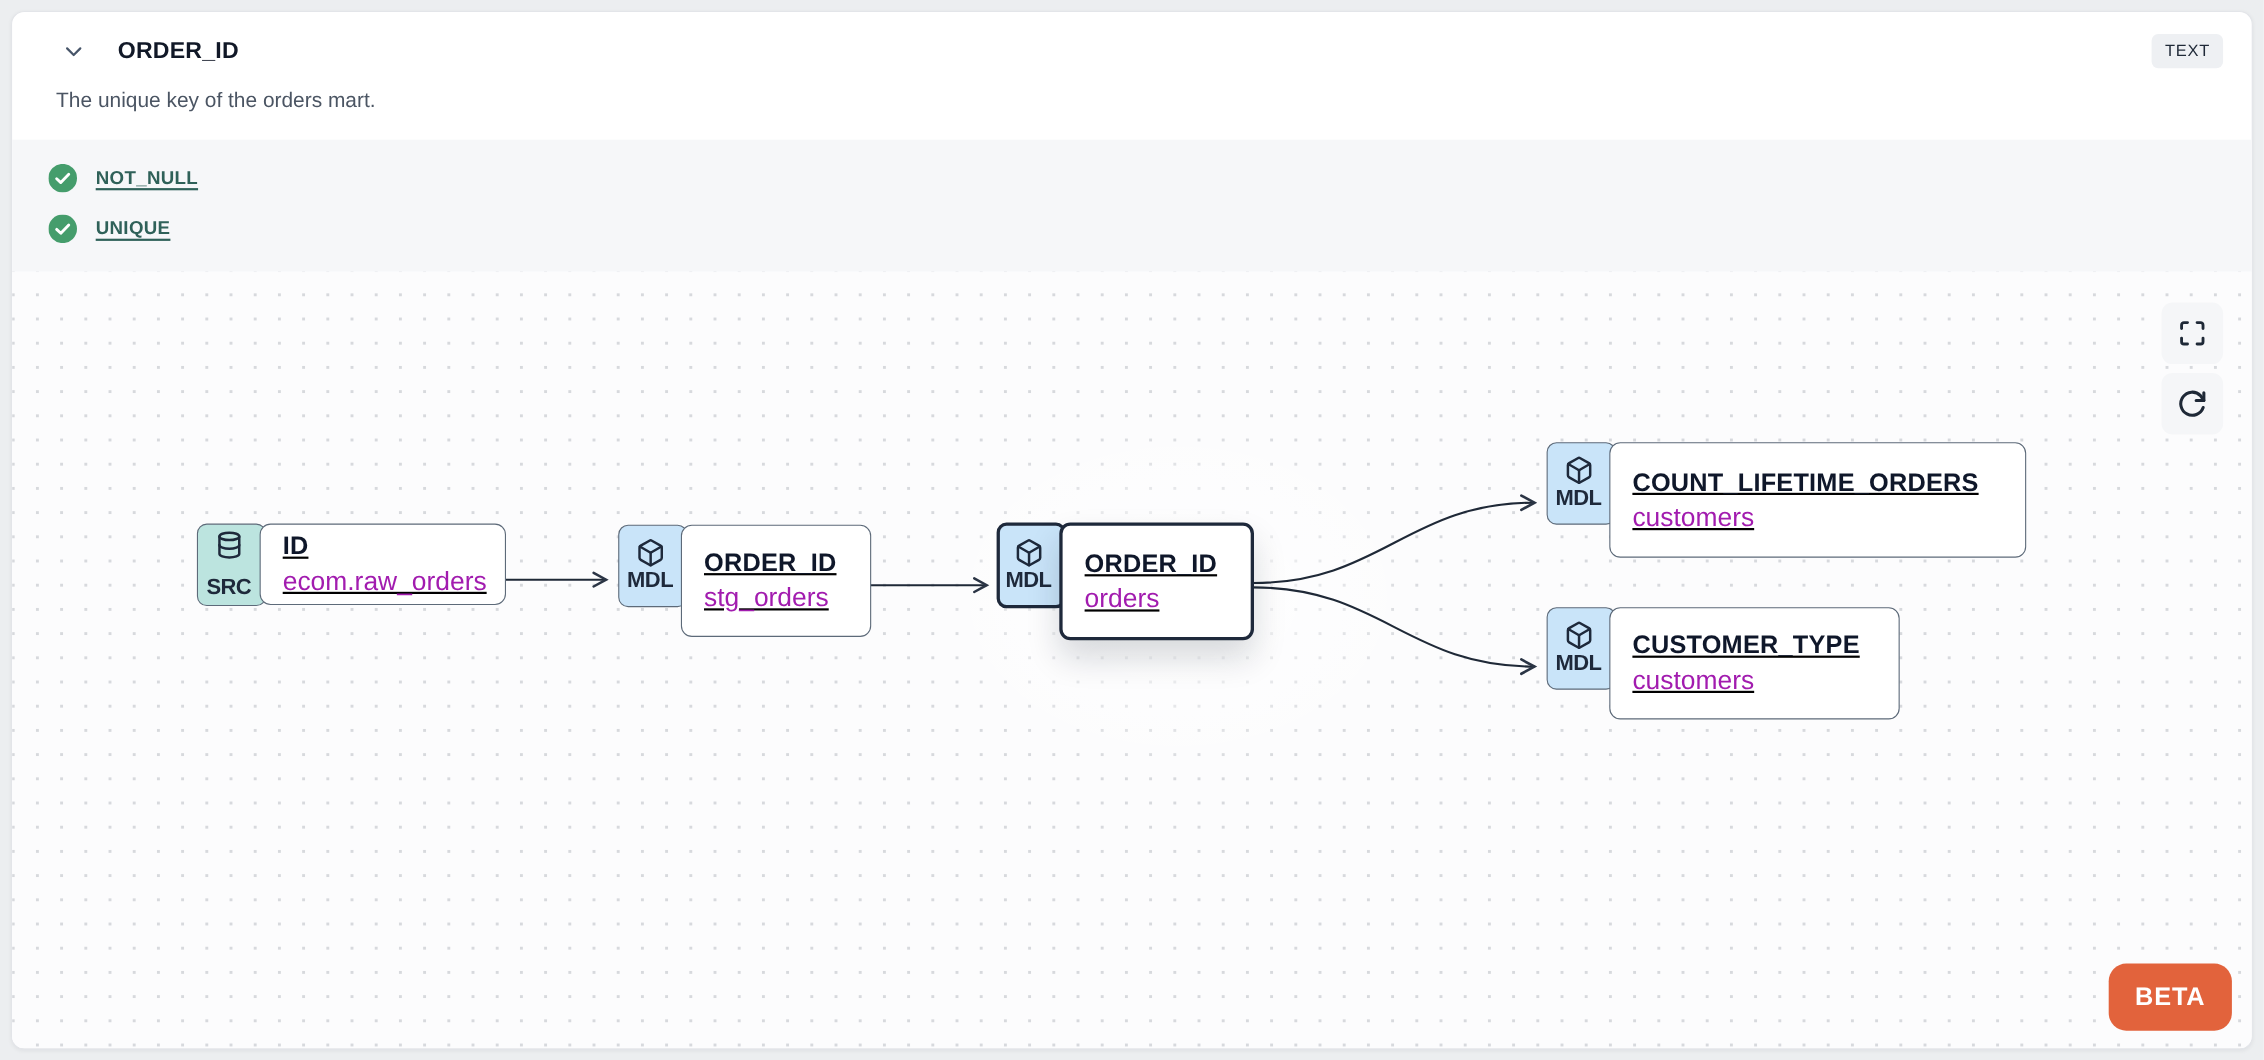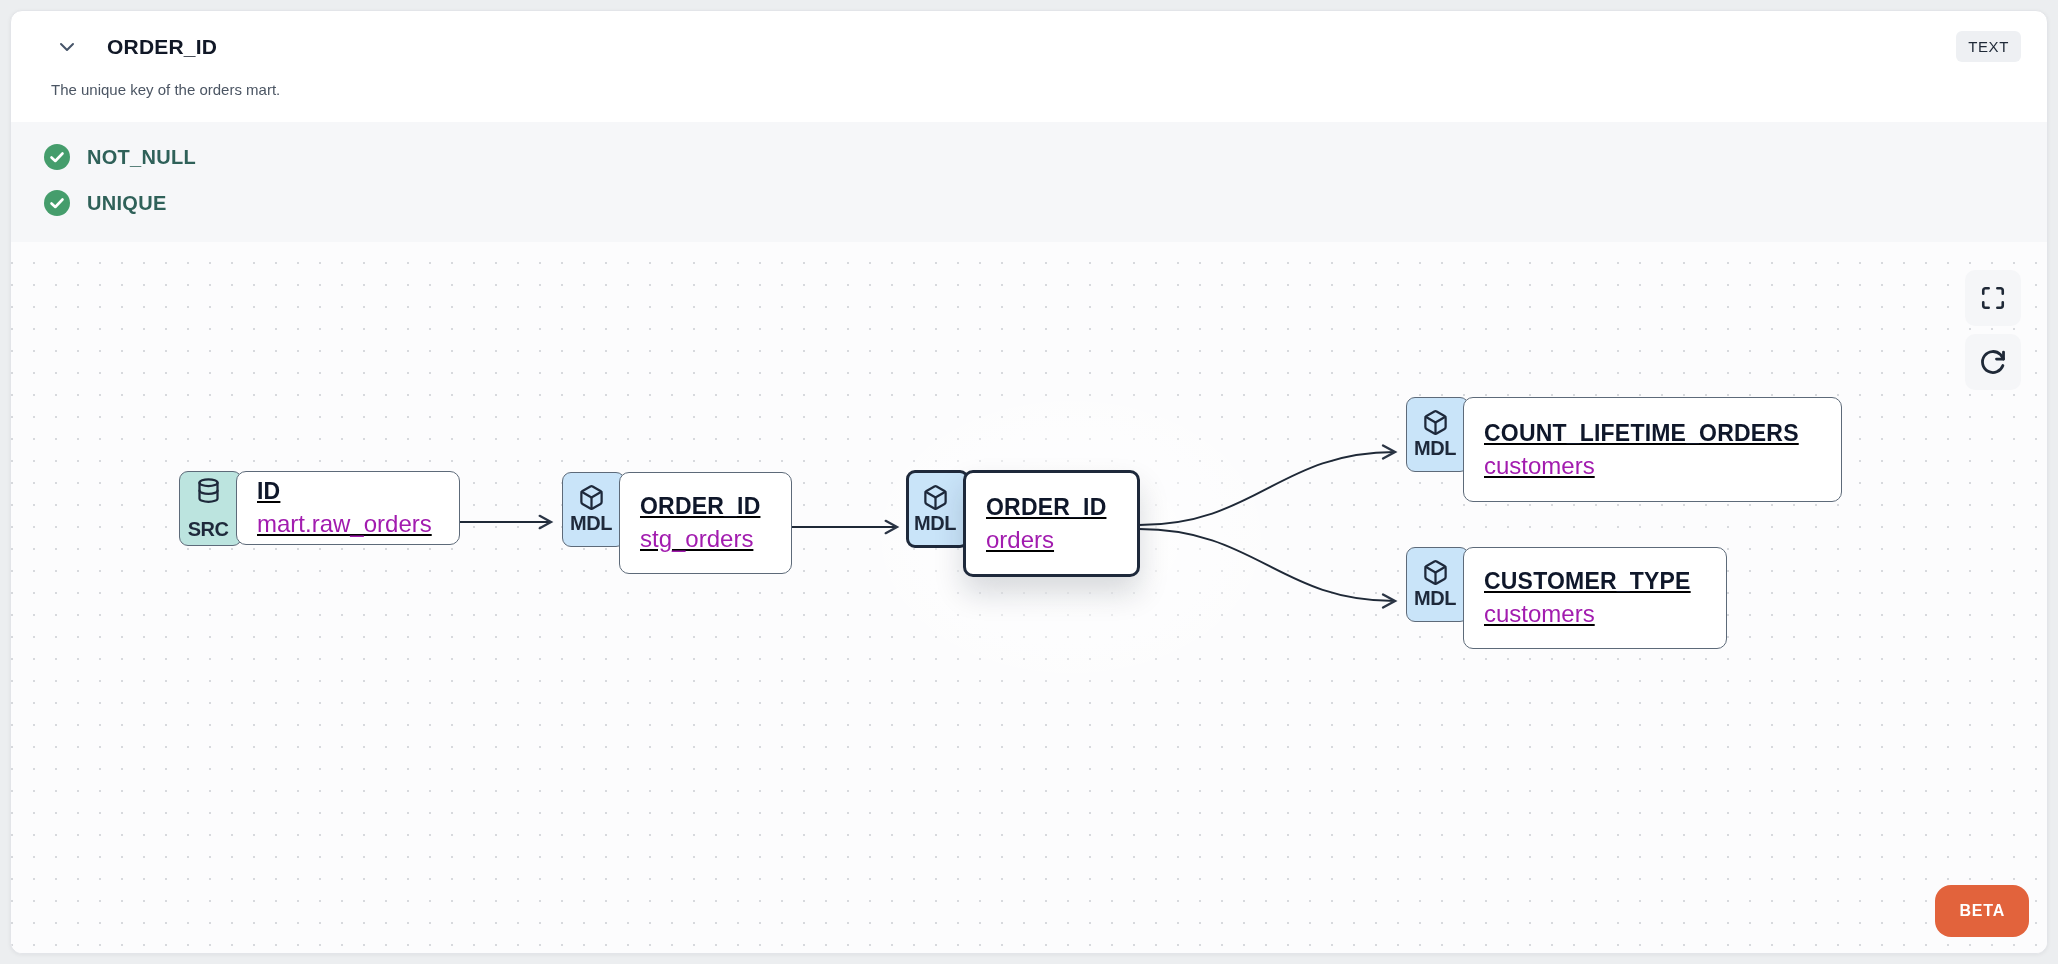--- a/index.html
+++ b/index.html
@@ -27,34 +27,34 @@
   .header { position: relative; padding: 24px 30px 0 30px; }
   .title-row { display: flex; align-items: center; gap: 28px; padding-left: 14px; }
   .chevron-btn { background: none; border: none; cursor: pointer; display: flex; align-items: center; }
   .page-title { font-size: 21px; font-weight: 700; color: #111827; letter-spacing: 0.2px; }
   .type-badge {
     position: absolute; top: 20px; right: 26px;
     background: #eef0f3; color: #1f2937;
     font-size: 15px; font-weight: 500; letter-spacing: 0.6px;
     padding: 7px 12px; border-radius: 6px;
   }
-  .description { margin-top: 22px; padding-left: 10px; font-size: 15px; color: #4b5563; }
+  .description { margin-top: 22px; padding-left: 10px; font-size: 19px; color: #4b5563; }
 
   
   .tests {
     margin-top: 24px;
     background: #f6f7f9;
     padding: 22px 30px 26px 30px;
     display: flex; flex-direction: column; gap: 20px;
   }
   .test-row { display: flex; align-items: center; gap: 17px; padding-left: 3px; }
   .check-badge { width: 26px; height: 26px; flex: 0 0 26px; display: flex; }
   .test-link {
-    font-size: 20px; font-weight: 700; letter-spacing: 0.3px;
-    color: #2f6159; 
+    font-size: 17px; font-weight: 700; letter-spacing: 0.3px;
+    color: #2f6159; text-decoration: underline;
     text-underline-offset: 4px; text-decoration-thickness: 1.5px;
     cursor: pointer;
   }
 
   
   .canvas {
     position: relative; flex: 1;
     background-color: #fcfcfd;
     background-image: radial-gradient(#d7d9dd 1.3px, transparent 1.4px);
     background-size: 22px 22px;
@@ -102,21 +102,21 @@
   }
   .ctrl-btn {
     width: 56px; height: 56px;
     background: #f5f6f8; border: none; border-radius: 10px;
     display: flex; align-items: center; justify-content: center;
     cursor: pointer;
   }
   .beta-badge {
     position: absolute; right: 18px; bottom: 16px;
     background: #e2633c; color: #ffffff;
-    font-size: 16px; font-weight: 700; letter-spacing: 0.8px;
+    font-size: 23px; font-weight: 700; letter-spacing: 0.8px;
     padding: 17px 24px; border-radius: 16px;
   }
 </style>
 </head>
 <body>
 
 <div class="panel">
 
   <div class="header">
     <div class="title-row">
@@ -175,21 +175,21 @@
           <svg width="27" height="27" viewBox="0 0 24 24" fill="none" stroke="#1e293b" stroke-width="2" stroke-linecap="round" stroke-linejoin="round">
               <ellipse cx="12" cy="5" rx="8" ry="3"></ellipse>
               <path d="M20 12c0 1.66-3.58 3-8 3s-8-1.34-8-3"></path>
               <path d="M4 5v14c0 1.66 3.58 3 8 3s8-1.34 8-3V5"></path>
             </svg>
         </span>
         <span class="badge-label">SRC</span>
       </div>
       <div class="node-card" style="width:224px; height:74px;">
         <div class="node-title">ID</div>
-        <div class="node-sub">mart.raw_orders</div>
+        <div class="node-sub">ecom.raw_orders</div>
       </div>
     </div>
 
     <div class="node" style="left:551px; top:230px;">
       <div class="node-badge badge-mdl">
         <span class="node-icon">
           <svg width="27" height="27" viewBox="0 0 24 24" fill="none" stroke="#1e293b" stroke-width="2" stroke-linecap="round" stroke-linejoin="round">
               <path d="M21 16V8a2 2 0 0 0-1-1.73l-7-4a2 2 0 0 0-2 0l-7 4A2 2 0 0 0 3 8v8a2 2 0 0 0 1 1.73l7 4a2 2 0 0 0 2 0l7-4A2 2 0 0 0 21 16z"></path>
               <polyline points="3.27 6.96 12 12.01 20.73 6.96"></polyline>
               <line x1="12" y1="22.08" x2="12" y2="12"></line>

